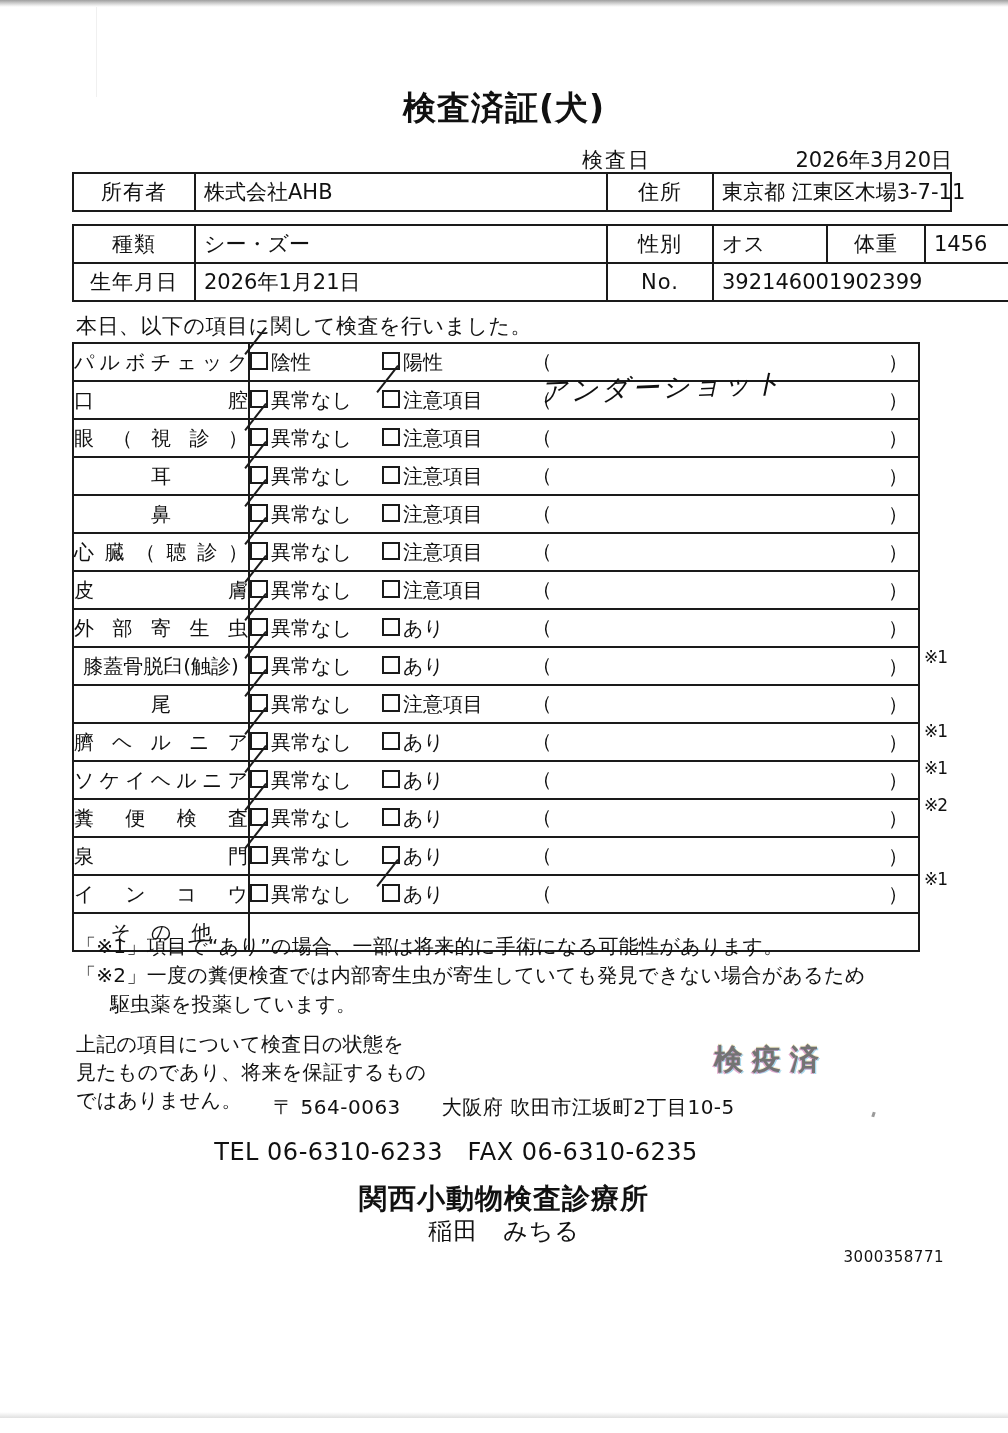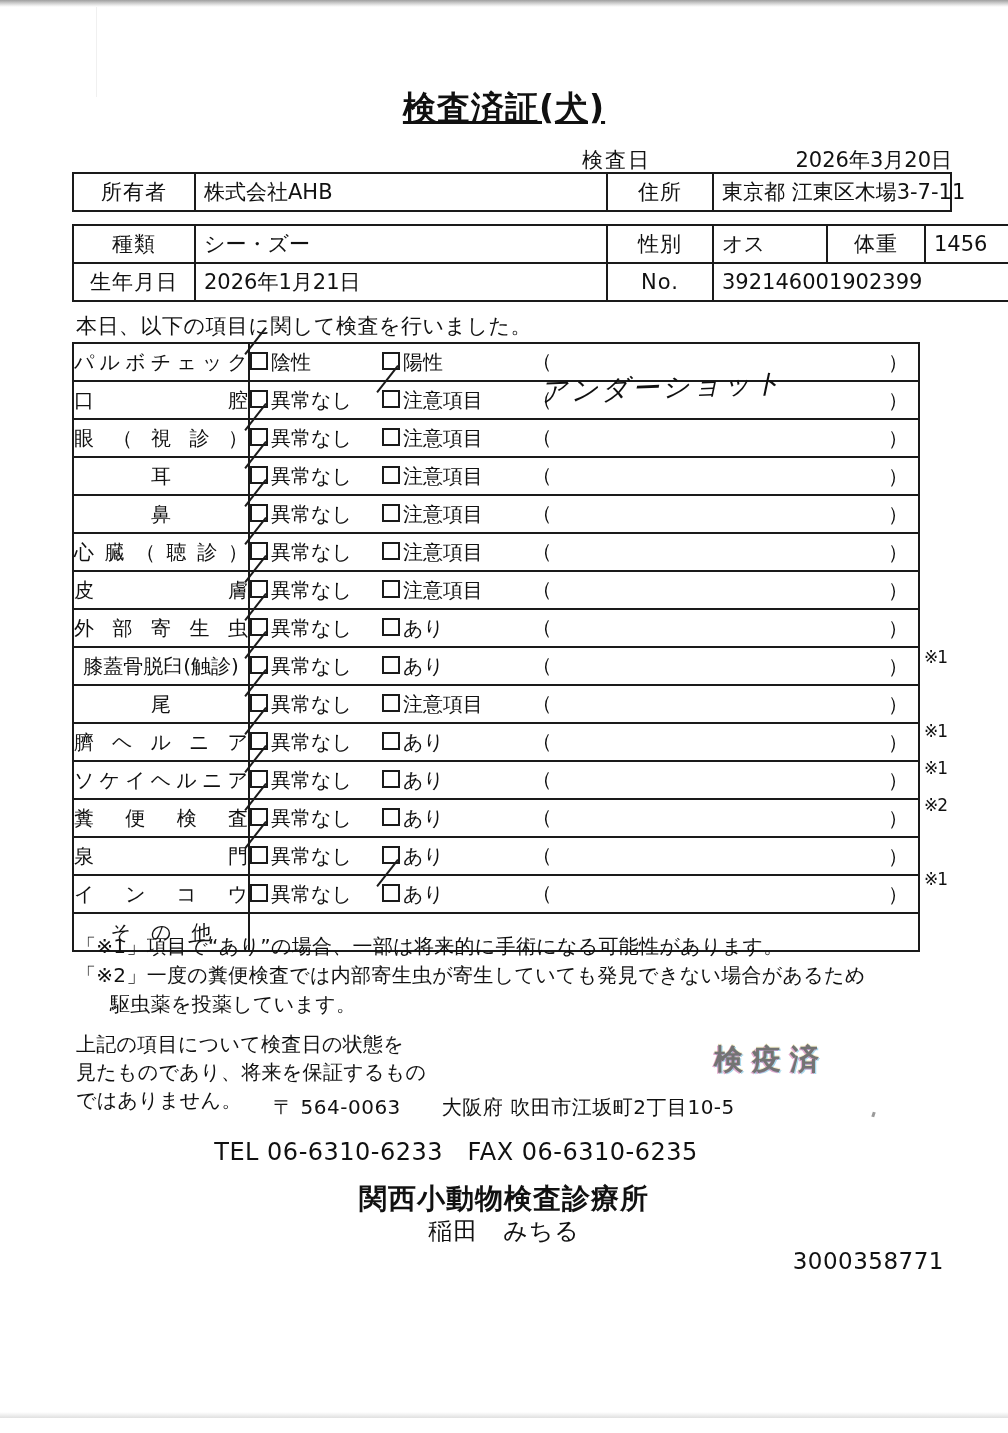--- a/index.html
+++ b/index.html
@@ -46,21 +46,20 @@
 
   
   .doc-title {
     position: absolute;
     left: 0; top: 86px;
     width: 1008px;
     text-align: center;
     font-size: 33px;
     font-weight: bold;
     letter-spacing: 1px;
-    text-decoration: underline;
   }
 
   
   .exam-date-row {
     position: absolute;
     left: 72px; top: 146px;
     width: 880px;
     height: 26px;
   }
   .exam-date-label {
@@ -269,21 +268,21 @@
     position: absolute;
     left: 0; top: 1215px;
     width: 1008px;
     text-align: center;
     font-size: 24px;
     letter-spacing: 1px;
   }
   .doc-serial {
     position: absolute;
     right: 64px; top: 1248px;
-    font-size: 23px;
+    font-size: 15px;
     letter-spacing: 0.5px;
   }
   .speck {
     position: absolute;
     left: 872px; top: 1112px;
     width: 3px; height: 5px;
     background: #9a9a9a;
     transform: rotate(18deg);
   }
 </style>

